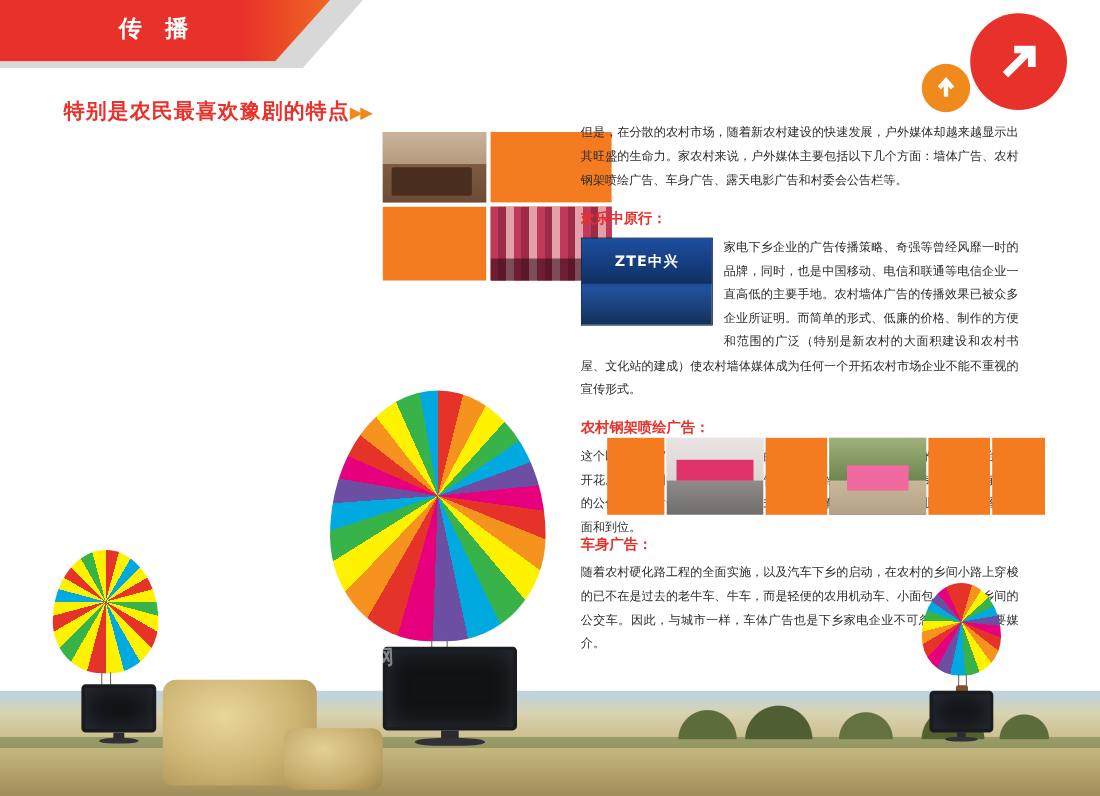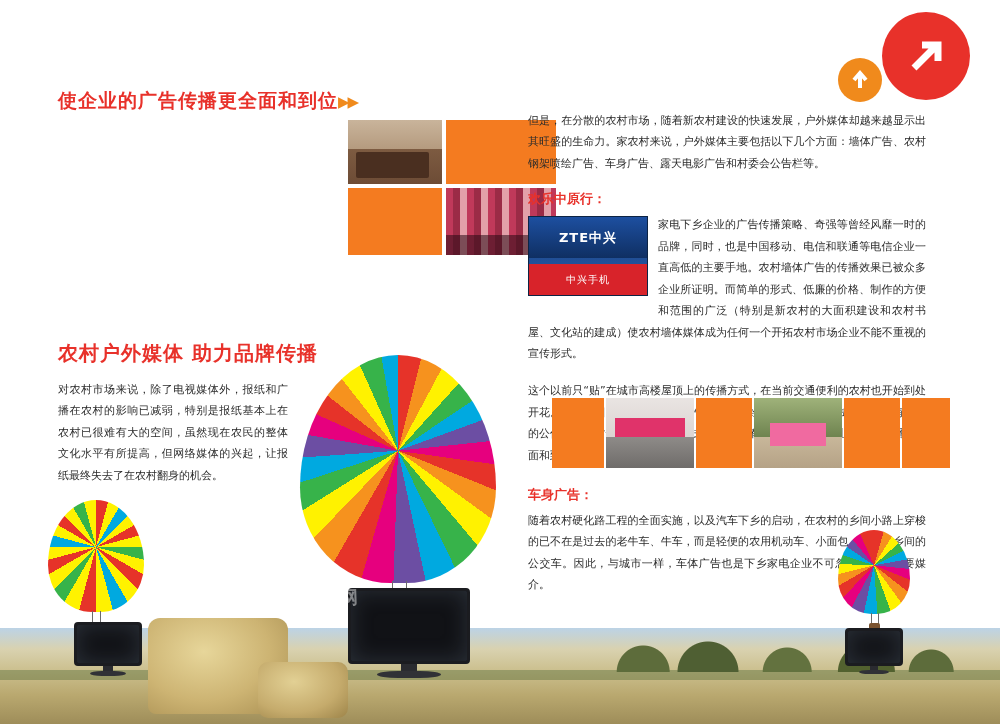--- a/index.html
+++ b/index.html
@@ -380,67 +380,68 @@
     font-weight: bold;
     letter-spacing: 2px;
     transform: rotate(-2deg);
   }
 </style>
 </head>
 <body>
 
 <div id="page">
 
+  <div class="ribbon-wrap">
+    <div class="ribbon-grey"></div>
+    <div class="ribbon-red"></div>
+    <div class="ribbon-title">传 播</div>
+  </div>
 
   <div class="logo-big">
     <svg viewBox="0 0 52 52" aria-hidden="true">
       <path d="M14 38 L36 16 M22 15 H38 V31" fill="none" stroke="#ffffff" stroke-width="7" stroke-linecap="butt"></path>
     </svg>
   </div>
   <div class="logo-small">
     <svg viewBox="0 0 26 26" aria-hidden="true">
       <path d="M13 21 V8 M7 13 L13 6 L19 13" fill="none" stroke="#ffffff" stroke-width="4" stroke-linecap="butt"></path>
     </svg>
   </div>
 
   <div class="col-left">
     <h2 class="head-main">
-      <span>使企业的广告传播更全面和到位</span><span class="arrows">▶▶</span>
+      <span>特别是农民最喜欢豫剧的特点</span><span class="arrows">▶▶</span>
     </h2>
 
     <div class="photo-grid">
       <div class="pg-cell pg-a">
           <div class="photo-inner ph-room"></div>
         </div>
       <div class="pg-cell pg-b"></div>
       <div class="pg-cell pg-c"></div>
       <div class="pg-cell pg-d">
           <div class="photo-inner ph-crowd"></div>
         </div>
     </div>
   </div>
 
-  <div class="sec2">
-    <h2 class="head-sub">农村户外媒体 助力品牌传播</h2>
-    <p class="body-text">对农村市场来说，除了电视媒体外，报纸和广播在农村的影响已减弱，特别是报纸基本上在农村已很难有大的空间，虽然现在农民的整体文化水平有所提高，但网络媒体的兴起，让报纸最终失去了在农村翻身的机会。</p>
-  </div>
 
   <div class="col-right">
     <p class="body-text rc-block">但是，在分散的农村市场，随着新农村建设的快速发展，户外媒体却越来越显示出其旺盛的生命力。家农村来说，户外媒体主要包括以下几个方面：墙体广告、农村钢架喷绘广告、车身广告、露天电影广告和村委会公告栏等。</p>
 
     <div class="rc-block rc-flow">
       <h3 class="head-red">欢乐中原行：</h3>
       <div class="billboard">
         <div class="bb-top">ZTE中兴</div>
-        <div class="bb-bot">中兴手机</div>
       </div>
       <p class="body-text">家电下乡企业的广告传播策略、奇强等曾经风靡一时的品牌，同时，也是中国移动、电信和联通等电信企业一直高低的主要手地。农村墙体广告的传播效果已被众多企业所证明。而简单的形式、低廉的价格、制作的方便和范围的广泛（特别是新农村的大面积建设和农村书屋、文化站的建成）使农村墙体媒体成为任何一个开拓农村市场企业不能不重视的宣传形式。</p>
     </div>
 
     <div class="rc-block">
+      <h3 class="head-red">农村钢架喷绘广告：</h3>
       <p class="body-text">这个以前只“贴”在城市高楼屋顶上的传播方式，在当前交通便利的农村也开始到处开花。相对于国“墙”而制的墙体广告，钢架喷绘广告因特意设计制作，不仅有较高的公信力，同时也对墙体广告在形式上进行了有益的互补，使企业的广告传播更全面和到位。</p>
     </div>
   </div>
 
   <div class="strip">
     <div class="cell s1"></div>
     <div class="cell s2">
         <div class="ph-van"></div>
       </div>
     <div class="cell s3"></div>

